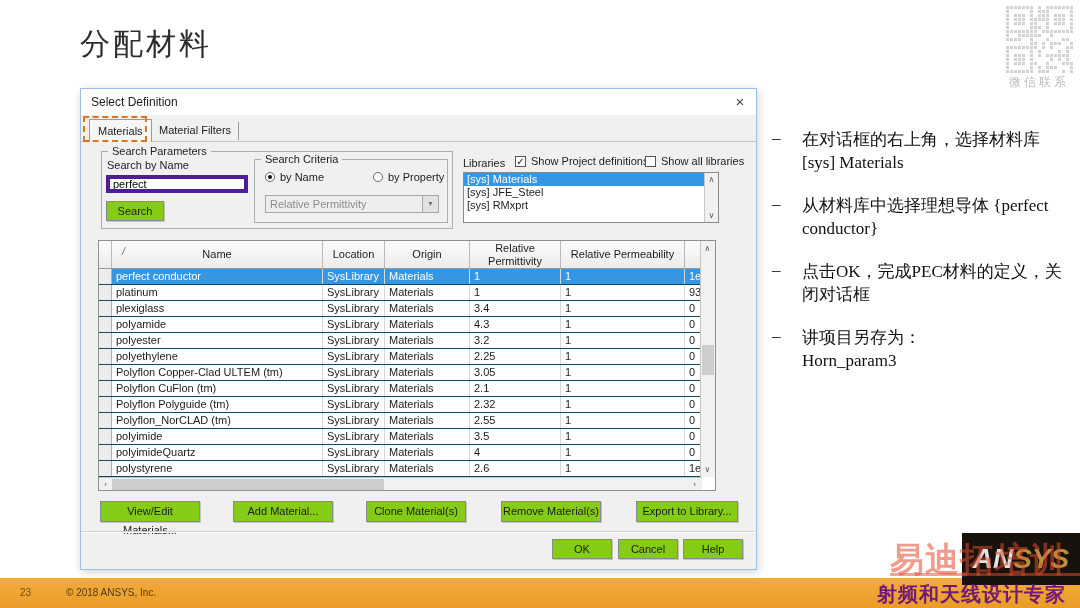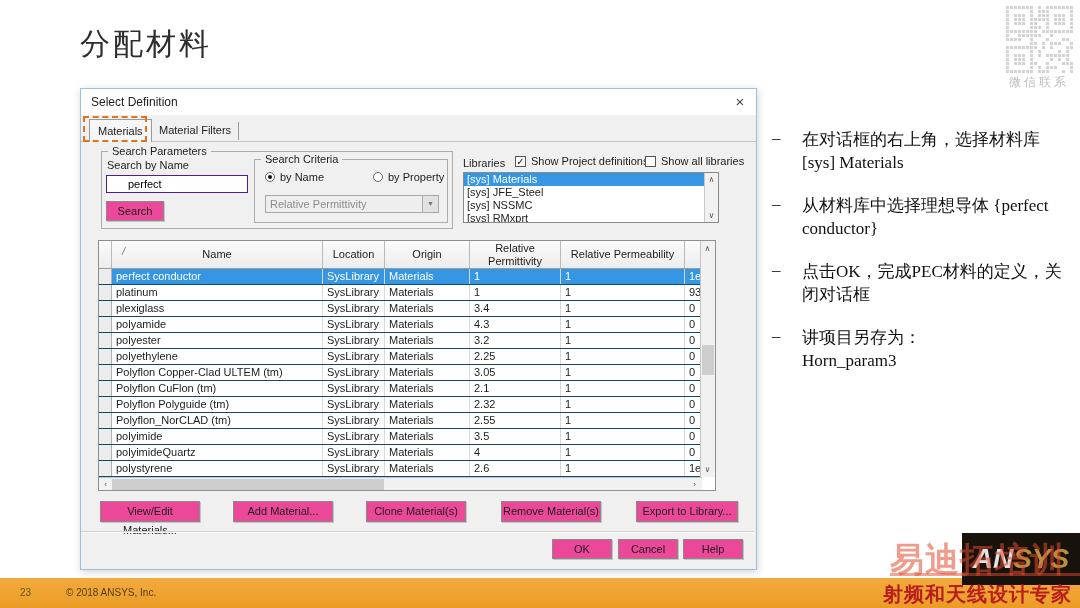--- a/index.html
+++ b/index.html
@@ -11,22 +11,22 @@
                color:#2e2e2e;letter-spacing:3px;}
   .qr{position:absolute;left:1006px;top:6px;width:68px;height:68px;opacity:.8;}
   .qr .cell{position:absolute;background:#c9c9c9;}
   .qr-caption{position:absolute;left:996px;top:74px;width:86px;text-align:center;font-size:12px;
               color:#bdbdbd;letter-spacing:3px;}
 
   .goldbar{position:absolute;left:0;top:578px;width:1080px;height:30px;
            background:linear-gradient(180deg,#f3ab3e,#ea9c26);}
   .page-num{position:absolute;left:20px;top:587px;font-size:10px;color:#6a5212;}
   .copyright{position:absolute;left:66px;top:587px;font-size:10px;color:#4f3d0e;}
-  .tagline{position:absolute;right:8px;top:581px;font:700 20px "Liberation Serif","DejaVu Serif",serif;
-           color:#b91c1c;letter-spacing:1px;z-index:6;}
+  .tagline{position:absolute;right:14px;top:581px;font:700 20px "Liberation Serif","DejaVu Serif",serif;
+           color:#701a75;letter-spacing:1px;z-index:6;}
   .logo{position:absolute;left:962px;top:533px;width:118px;height:52px;background:#17120c;
         display:flex;align-items:center;justify-content:center;
         font:700 italic 28px "Liberation Sans",sans-serif;z-index:3;}
   .logo .an{color:#e3e3e3}.logo .sys{color:#b9903f}
   .watermark{position:absolute;left:890px;top:537px;width:192px;white-space:nowrap;overflow:hidden;
              font:700 34px "Liberation Sans",sans-serif;color:rgba(225,75,45,.55);letter-spacing:1px;z-index:5;}
   .wm-underline{position:absolute;left:890px;top:573px;width:190px;height:3px;
                 background:rgba(225,75,45,.5);z-index:5;}
 
   
@@ -51,22 +51,22 @@
   .tab-inactive{position:absolute;left:71px;top:7px;height:18px;padding:0 7px;line-height:17px;
                 border-right:1px solid #9a9a9a;color:#222;}
   .tab-highlight{position:absolute;left:2px;top:1px;width:64px;height:26px;
                  border:2px dashed #e0761c;pointer-events:none;}
 
   .grp{position:absolute;border:1px solid #adadad;}
   .grp-label{position:absolute;top:-7px;left:6px;background:#f0f0f0;padding:0 4px;}
   .grp-searchparams{left:20px;top:62px;width:352px;height:78px;}
   .lbl-searchbyname{position:absolute;left:5px;top:7px;}
   .inp-search{position:absolute;left:4px;top:23px;width:142px;height:18px;background:#fff;
-              border:1px solid #4c1d95;font:400 11px "Liberation Sans",sans-serif;padding:1px 21px;}
-  .btn{background:#ec4899;border:1px solid #8a8a8a;box-shadow:1px 1px 0 rgba(0,0,0,.18);
+              border:4px solid #4c1d95;font:400 11px "Liberation Sans",sans-serif;padding:1px 3px;}
+  .btn{background:#84cc16;border:1px solid #8a8a8a;box-shadow:1px 1px 0 rgba(0,0,0,.18);
        font-size:11px;text-align:center;}
   .btn-search{position:absolute;left:4px;top:49px;width:58px;height:20px;line-height:18px;}
   .grp-criteria{left:152px;top:7px;width:194px;height:64px;}
   .radio{position:absolute;display:flex;align-items:center;gap:5px;}
   .radio .rb{width:10px;height:10px;border:1px solid #666;border-radius:50%;background:#fff;position:relative;}
   .radio .rb.on:after{content:"";position:absolute;left:2px;top:2px;width:4px;height:4px;border-radius:50%;background:#111;}
   .radio-byname{left:10px;top:11px;}
   .radio-byprop{left:118px;top:11px;}
   .combo{position:absolute;left:10px;top:35px;width:174px;height:18px;background:#eee;
          border:1px solid #a8a8a8;color:#8c8c8c;line-height:16px;padding-left:4px;}
@@ -336,21 +336,20 @@
       <span>Show Project definitions</span>
     </div>
     <div class="chk chk-all">
       <span class="box"></span>
       <span>Show all libraries</span>
     </div>
     <div class="libbox abhost">
 
     <div class="libitem selected"><span>[sys] Materials</span></div>
         <div class="libitem"><span>[sys] JFE_Steel</span></div>
-        <div class="libitem"><span>[sys] NSSMC</span></div>
         <div class="libitem"><span>[sys] RMxprt</span></div>
       </div>
     <div class="lib-sb" style="left:623px;top:84px;position:absolute;">
       <span class="sb-arrow" style="top:0;">∧</span>
       <span class="sb-arrow" style="bottom:0;">∨</span>
     </div>
 
     <div class="tbl">
       <div class="thead">
         <div class="th cw-g"></div>

